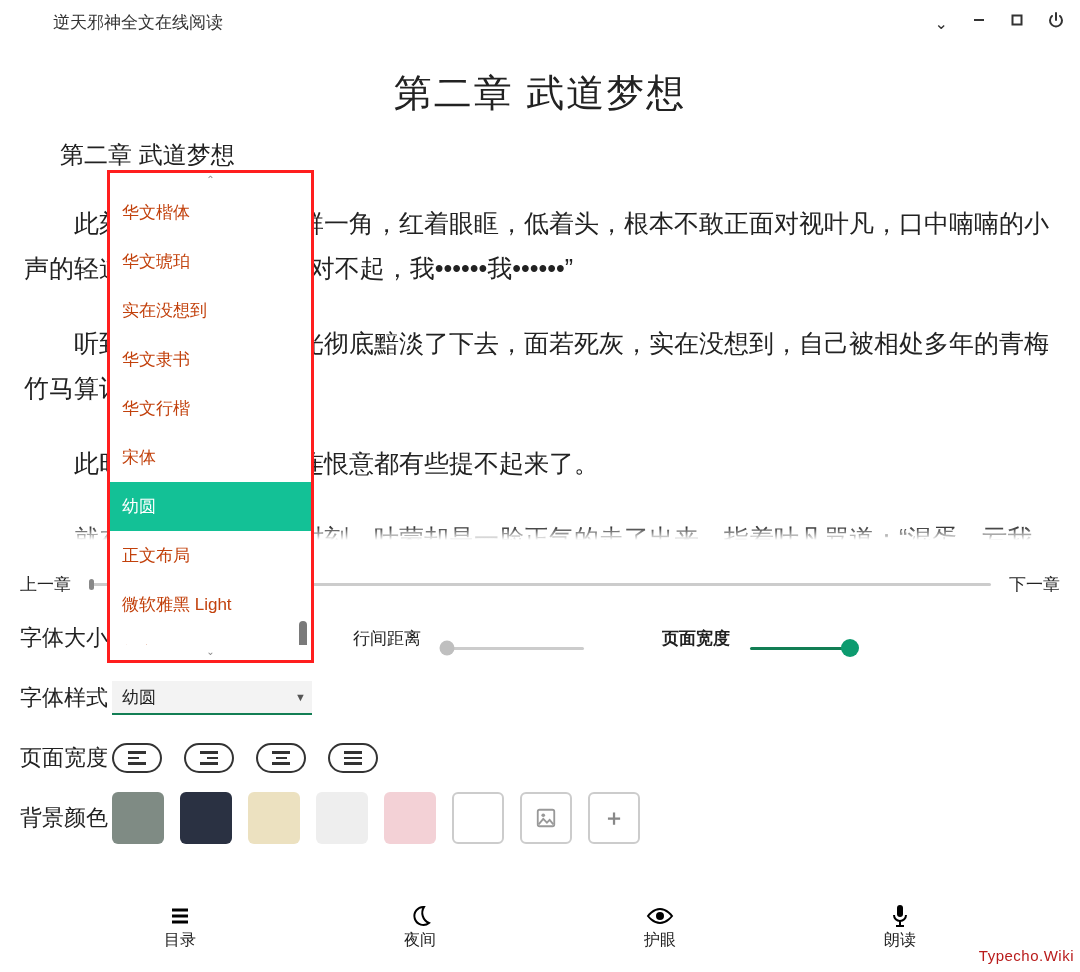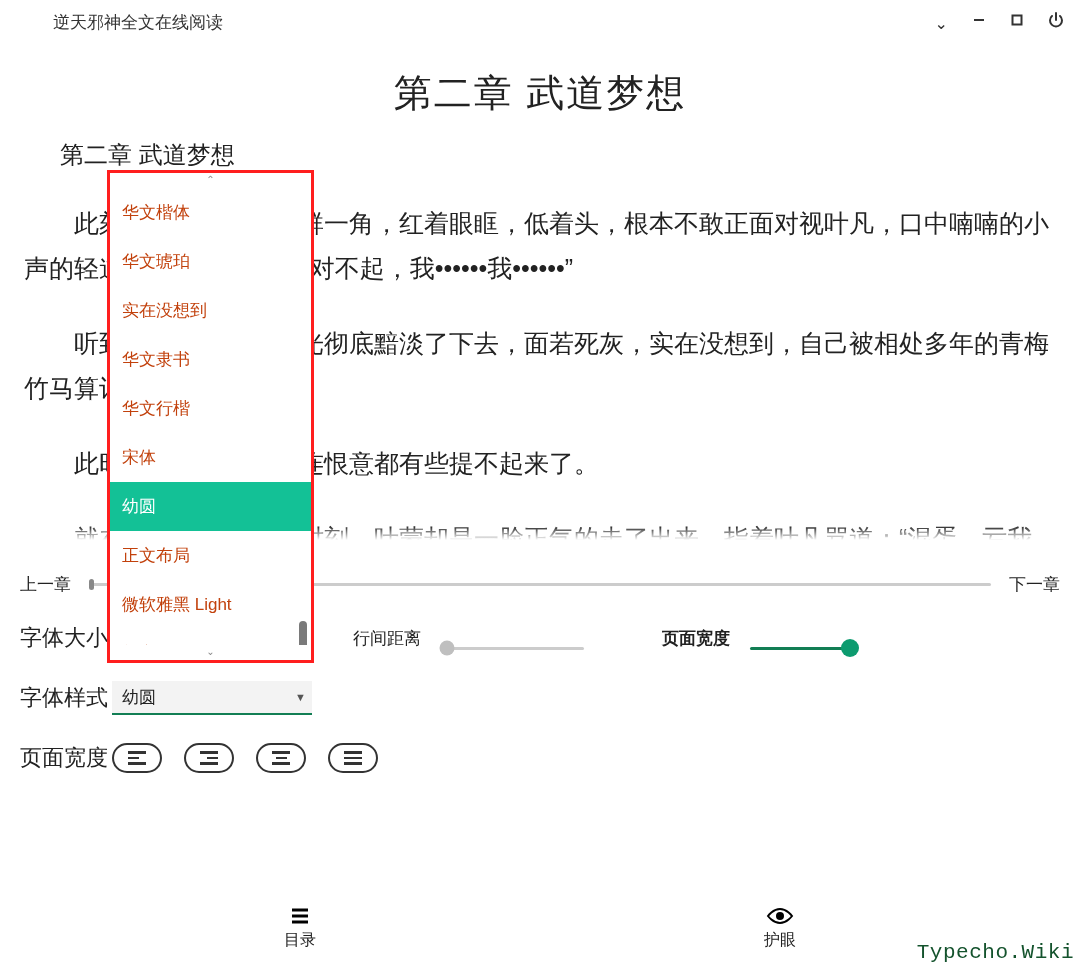--- a/index.html
+++ b/index.html
@@ -239,24 +239,23 @@
       align-items: center;
       justify-content: center;
       cursor: pointer;
     }
     .tab-icon { font-size: 24px; height: 28px; display:flex; align-items:center;}
     .tab-label { font-size: 16px; }
     .watermark {
       position: absolute;
       right: 6px;
       bottom: 8px;
-      font-size: 21px;
-      color: #14532d;
+      font-size: 15px;
+      color: #b91c1c;
       letter-spacing: 0.5px;
-      font-family: Liberation Mono, monospace;
     }
   </style>
 </head>
 <body>
 
 <div class="titlebar">
   <span class="titlebar-title">逆天邪神全文在线阅读</span>
   <div class="titlebar-spacer"></div>
   <div class="titlebar-icons">
     <span class="chevron">⌄</span>
@@ -369,38 +368,78 @@
       <div class="layout-btn">
         <div class="align-icon">
             <div class="al-line full"></div>
             <div class="al-line full"></div>
             <div class="al-line full"></div>
           </div>
       </div>
     </div>
   </div>
 
+  <div class="row">
+    <span class="label">背景颜色</span>
+    <div class="bg-colors">
+      <div class="color-sw" style="background:#7f8b84"></div>
+      <div class="color-sw" style="background:#2a3142"></div>
+      <div class="color-sw" style="background:#ece1c0"></div>
+      <div class="color-sw" style="background:#eeeeee"></div>
+      <div class="color-sw" style="background:#f3d1d6"></div>
+      <div class="color-sw bordered" style="background:#ffffff"></div>
+      <div class="color-sw bordered">
+        <svg viewBox="0 0 24 24">
+            <rect x="3" y="3" width="18" height="18" fill="none" stroke="#999" stroke-width="2" rx="2"></rect>
+            <circle cx="9" cy="9" r="2" fill="#999"></circle>
+            <path d="M4 19l5-6 4 4 3-3 4 5" fill="none" stroke="#999" stroke-width="2"></path>
+          </svg>
+      </div>
+      <div class="color-sw bordered">
+          <b style="color:#888">＋</b>
+        </div>
+    </div>
+  </div>
 
 </div>
 
 <div class="bottom-tabs">
   <div class="tab">
     <div class="tab-icon">
         <svg width="24" height="24" viewBox="0 0 24 24">
           <line x1="4" y1="6" x2="20" y2="6" stroke="#000" stroke-width="3"></line>
           <line x1="4" y1="12" x2="20" y2="12" stroke="#000" stroke-width="3"></line>
           <line x1="4" y1="18" x2="20" y2="18" stroke="#000" stroke-width="3"></line>
         </svg>
       </div>
     <div class="tab-label">目录</div>
   </div>
   <div class="tab">
     <div class="tab-icon">
+        <svg width="24" height="24" viewBox="0 0 24 24">
+          <path d="M16 3a9 9 0 1 0 5 16 11 11 0 0 1-5-16z" fill="none" stroke="#000" stroke-width="2"></path>
+        </svg>
+      </div>
+    <div class="tab-label">夜间</div>
+  </div>
+  <div class="tab">
+    <div class="tab-icon">
         <svg width="28" height="24" viewBox="0 0 28 24">
           <path d="M2 12s5-7 12-7 12 7 12 7-5 7-12 7S2 12 2 12z" fill="none" stroke="#000" stroke-width="2"></path>
           <circle cx="14" cy="12" r="4" fill="#000"></circle>
         </svg>
       </div>
     <div class="tab-label">护眼</div>
   </div>
+  <div class="tab">
+    <div class="tab-icon">
+        <svg width="24" height="26" viewBox="0 0 24 26">
+          <rect x="9" y="2" width="6" height="12" rx="3" fill="#000"></rect>
+          <path d="M6 12a6 6 0 0 0 12 0" fill="none" stroke="#000" stroke-width="2"></path>
+          <line x1="12" y1="18" x2="12" y2="23" stroke="#000" stroke-width="2"></line>
+          <line x1="8" y1="23" x2="16" y2="23" stroke="#000" stroke-width="2"></line>
+        </svg>
+      </div>
+    <div class="tab-label">朗读</div>
+  </div>
 </div>
 
 <div class="watermark">Typecho.Wiki</div>
 
 </body></html>

